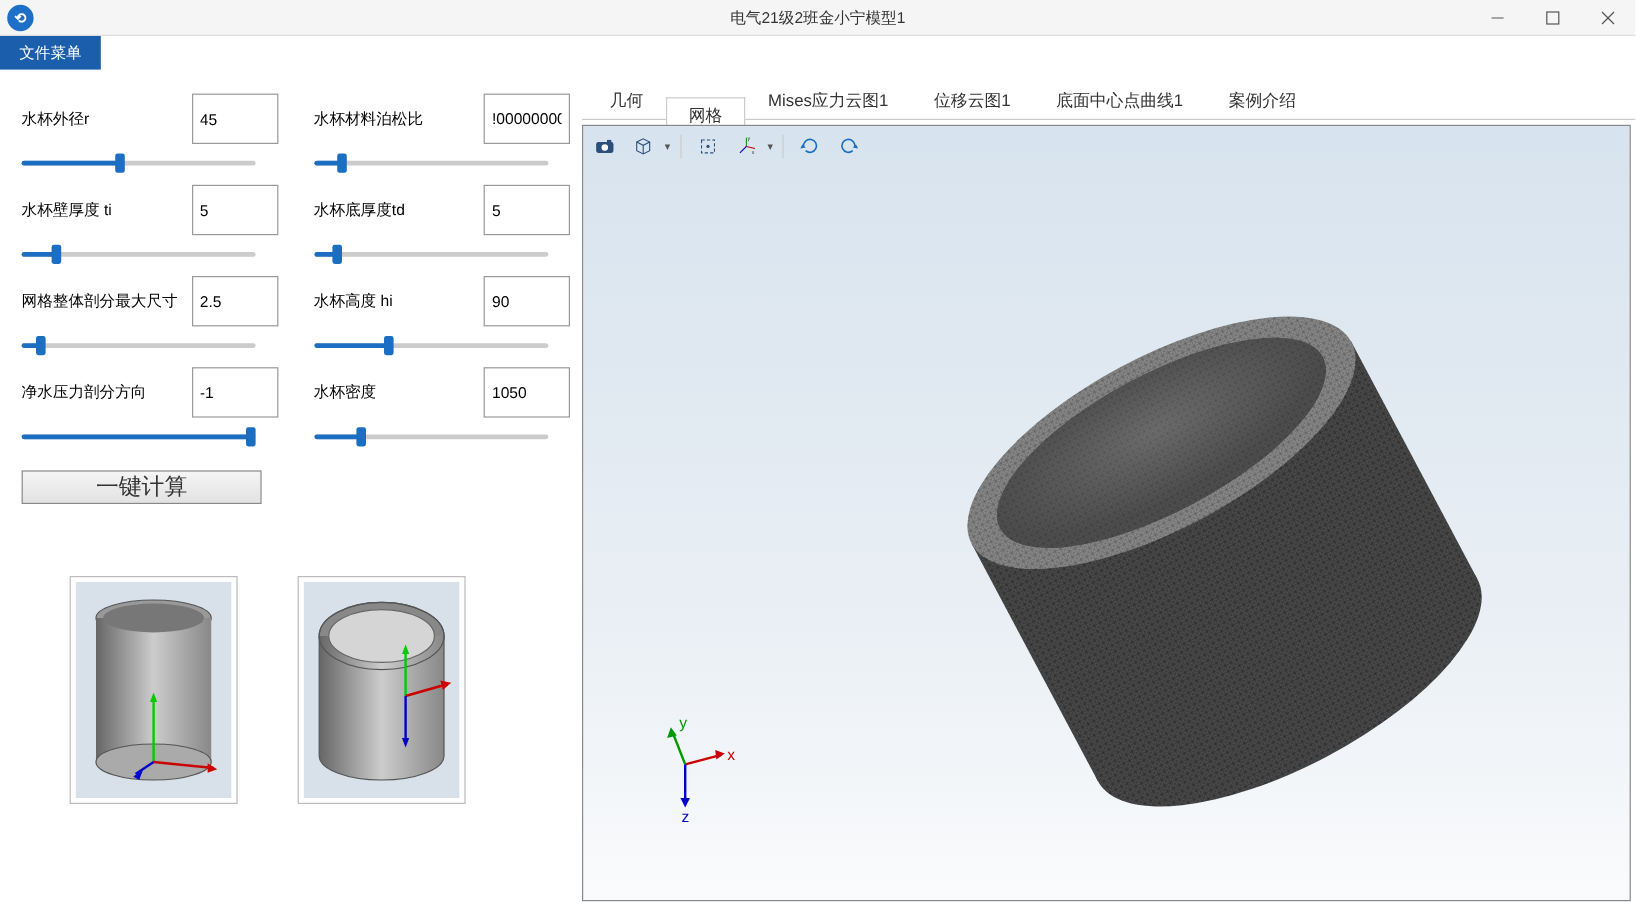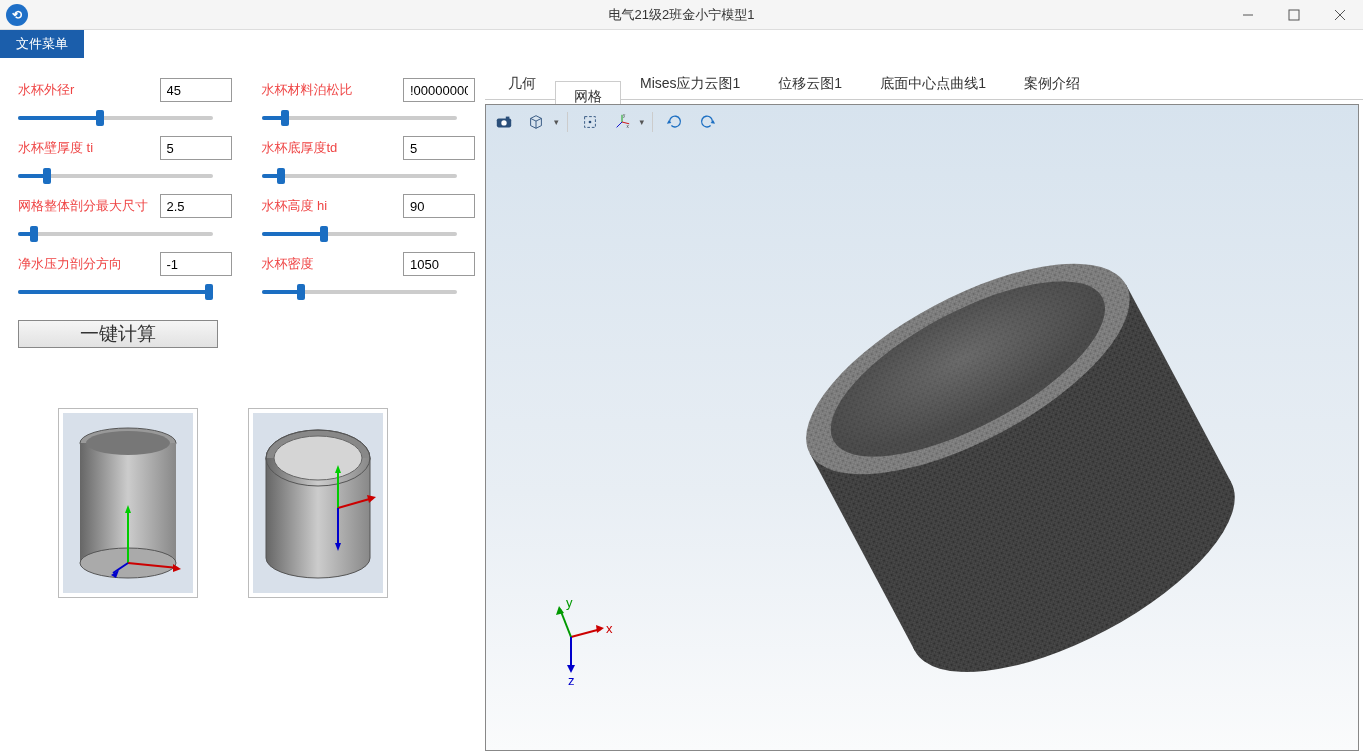--- a/index.html
+++ b/index.html
@@ -13,22 +13,22 @@
 .titlebar .win-btn svg { width: 12px; height: 12px; stroke: #555; stroke-width: 1; fill: none; }
 
 .menubar { height: 28px; display: flex; }
 .menubar .menu-item { background: #1b5eab; color: #fff; padding: 0 16px; display: flex; align-items: center; font-size: 13px; }
 
 .content { display: flex; height: calc(100% - 58px); }
 .left-panel { width: 485px; padding: 20px 10px 10px 18px; }
 .params { display: grid; grid-template-columns: 1fr 1fr; gap: 10px 30px; }
 .param { display: flex; flex-direction: column; gap: 6px; }
 .param-row { display: flex; align-items: center; justify-content: space-between; }
-.param-label { font-size: 13px; color: #ef4444; }
-.param-input { width: 72px; height: 24px; border: 1px solid #999; padding: 0 6px; font-size: 13px; text-align: left; }
+.param-label { font-size: 13px; color: #000000; }
+.param-input { width: 72px; height: 42px; border: 1px solid #999; padding: 0 6px; font-size: 13px; text-align: left; }
 .slider-wrap { position: relative; height: 18px; width: 195px; }
 .slider-track { position: absolute; top: 8px; left: 0; right: 0; height: 4px; background: #ccc; border-radius: 2px; }
 .slider-fill { position: absolute; top: 8px; left: 0; height: 4px; background: #1b6ec2; border-radius: 2px; }
 .slider-thumb { position: absolute; top: 2px; width: 8px; height: 16px; background: #1b6ec2; border-radius: 2px; transform: translateX(-50%); }
 
 .calc-btn { width: 200px; height: 28px; margin-top: 10px; border: 1px solid #888; background: linear-gradient(#f5f5f5, #e2e2e2); font-size: 19px; display: flex; align-items: center; justify-content: center; cursor: pointer; }
 
 .previews { display: flex; gap: 50px; margin-top: 60px; margin-left: 40px; }
 .preview { width: 140px; height: 190px; border: 1px solid #bbb; display: flex; align-items: center; justify-content: center; }
 

